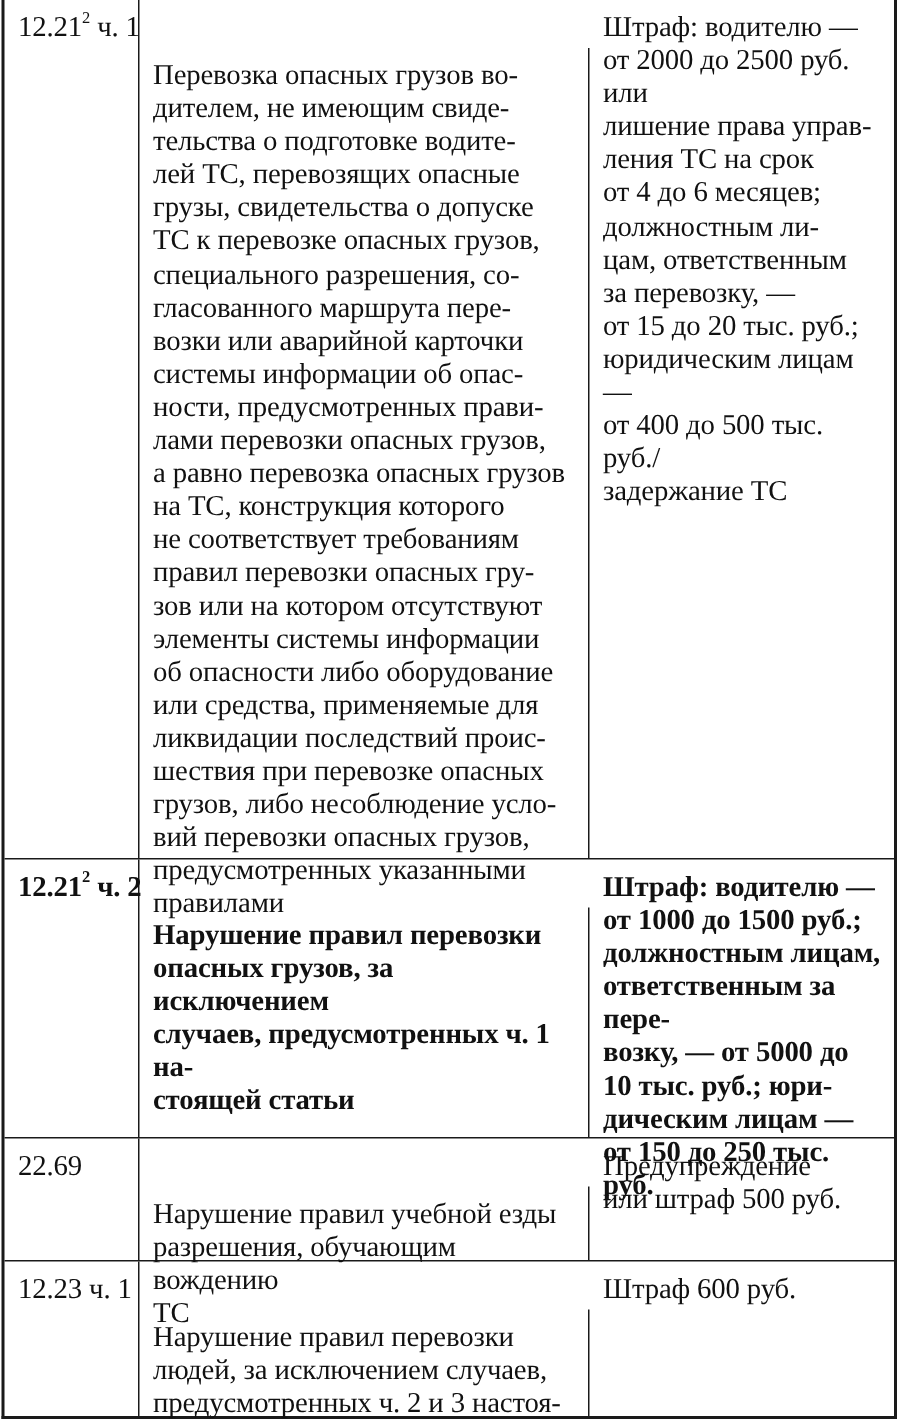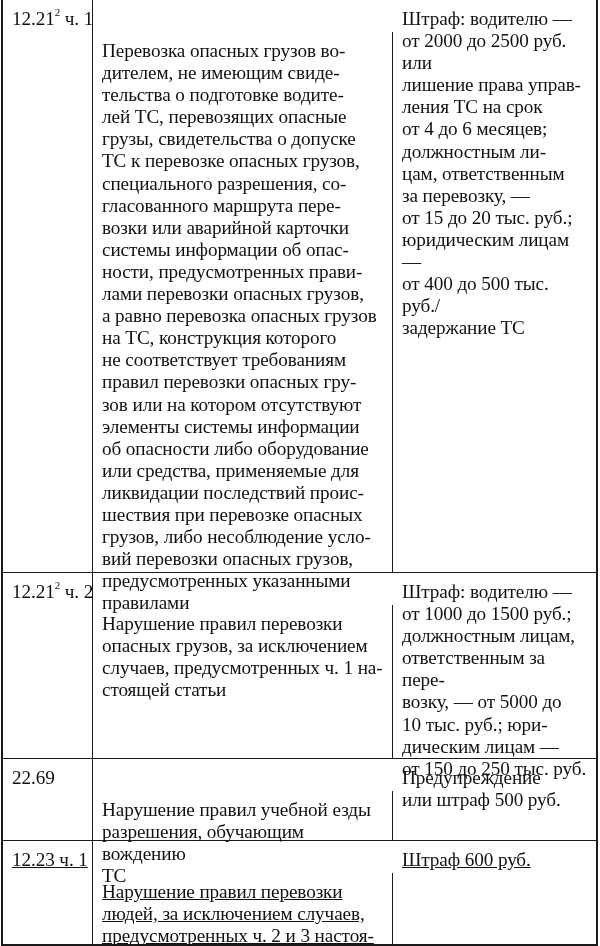--- a/index.html
+++ b/index.html
@@ -107,21 +107,21 @@
 от 4 до 6 месяцев;
 должностным ли-
 цам, ответственным
 за перевозку, —
 от 15 до 20 тыс. руб.;
 юридическим лицам —
 от 400 до 500 тыс. руб./
 задержание ТС</div>
   </div>
 
-  <div class="row" style="height:186px;">
+  <div class="row" style="height:186px;font-weight:bold;">
     <div class="cell c-article"><span>12.21</span><sup>2</sup><span> ч. 2</span></div>
     <div class="cell c-desc">Нарушение правил перевозки
 опасных грузов, за исключением
 случаев, предусмотренных ч. 1 на-
 стоящей статьи</div>
     <div class="cell c-penalty">Штраф: водителю —
 от 1000 до 1500 руб.;
 должностным лицам,
 ответственным за пере-
 возку, — от 5000 до
@@ -132,21 +132,21 @@
 
   <div class="row" style="height:82px;">
     <div class="cell c-article"><span>22.69</span></div>
     <div class="cell c-desc">Нарушение правил учебной езды
 разрешения, обучающим вождению
 ТС</div>
     <div class="cell c-penalty">Предупреждение
 или штраф 500 руб.</div>
   </div>
 
-  <div class="row" style="height:104px;text-decoration:underline;">
+  <div class="row" style="height:104px;">
     <div class="cell c-article"><span>12.23 ч. 1</span></div>
     <div class="cell c-desc">Нарушение правил перевозки
 людей, за исключением случаев,
 предусмотренных ч. 2 и 3 настоя-
 щей статьи</div>
     <div class="cell c-penalty">Штраф 600 руб.</div>
   </div>
 
 </div>
 

